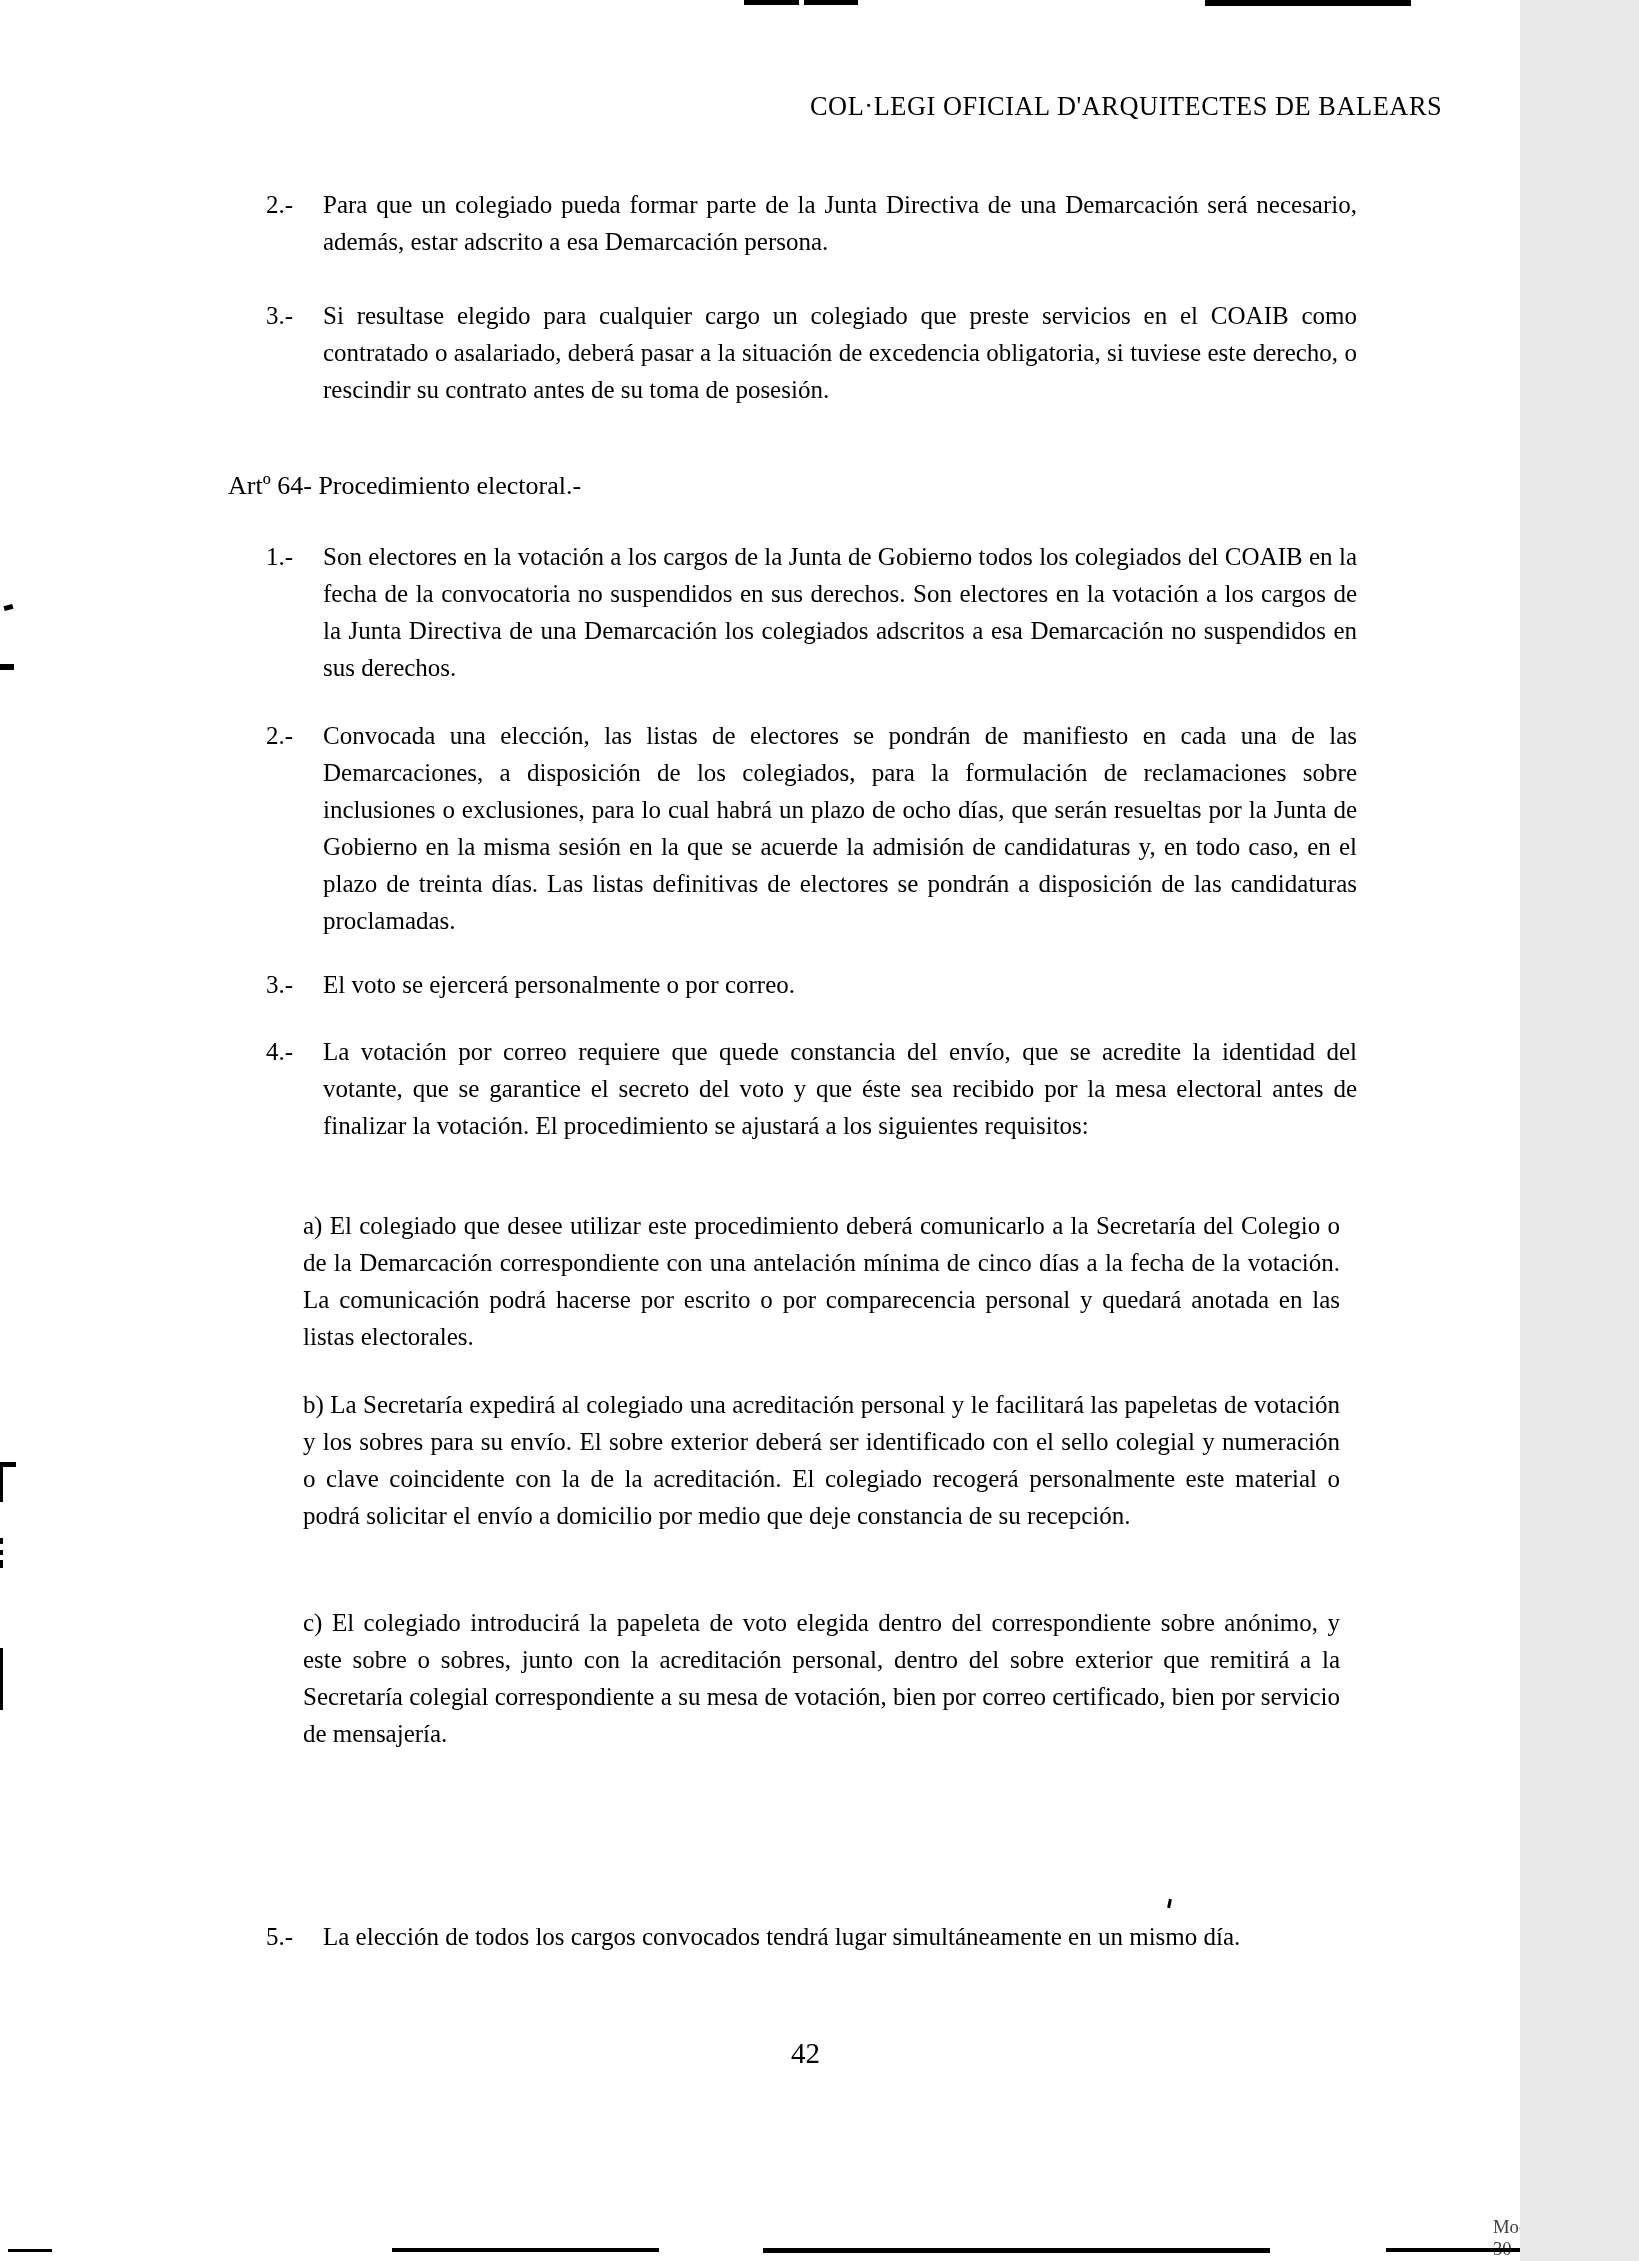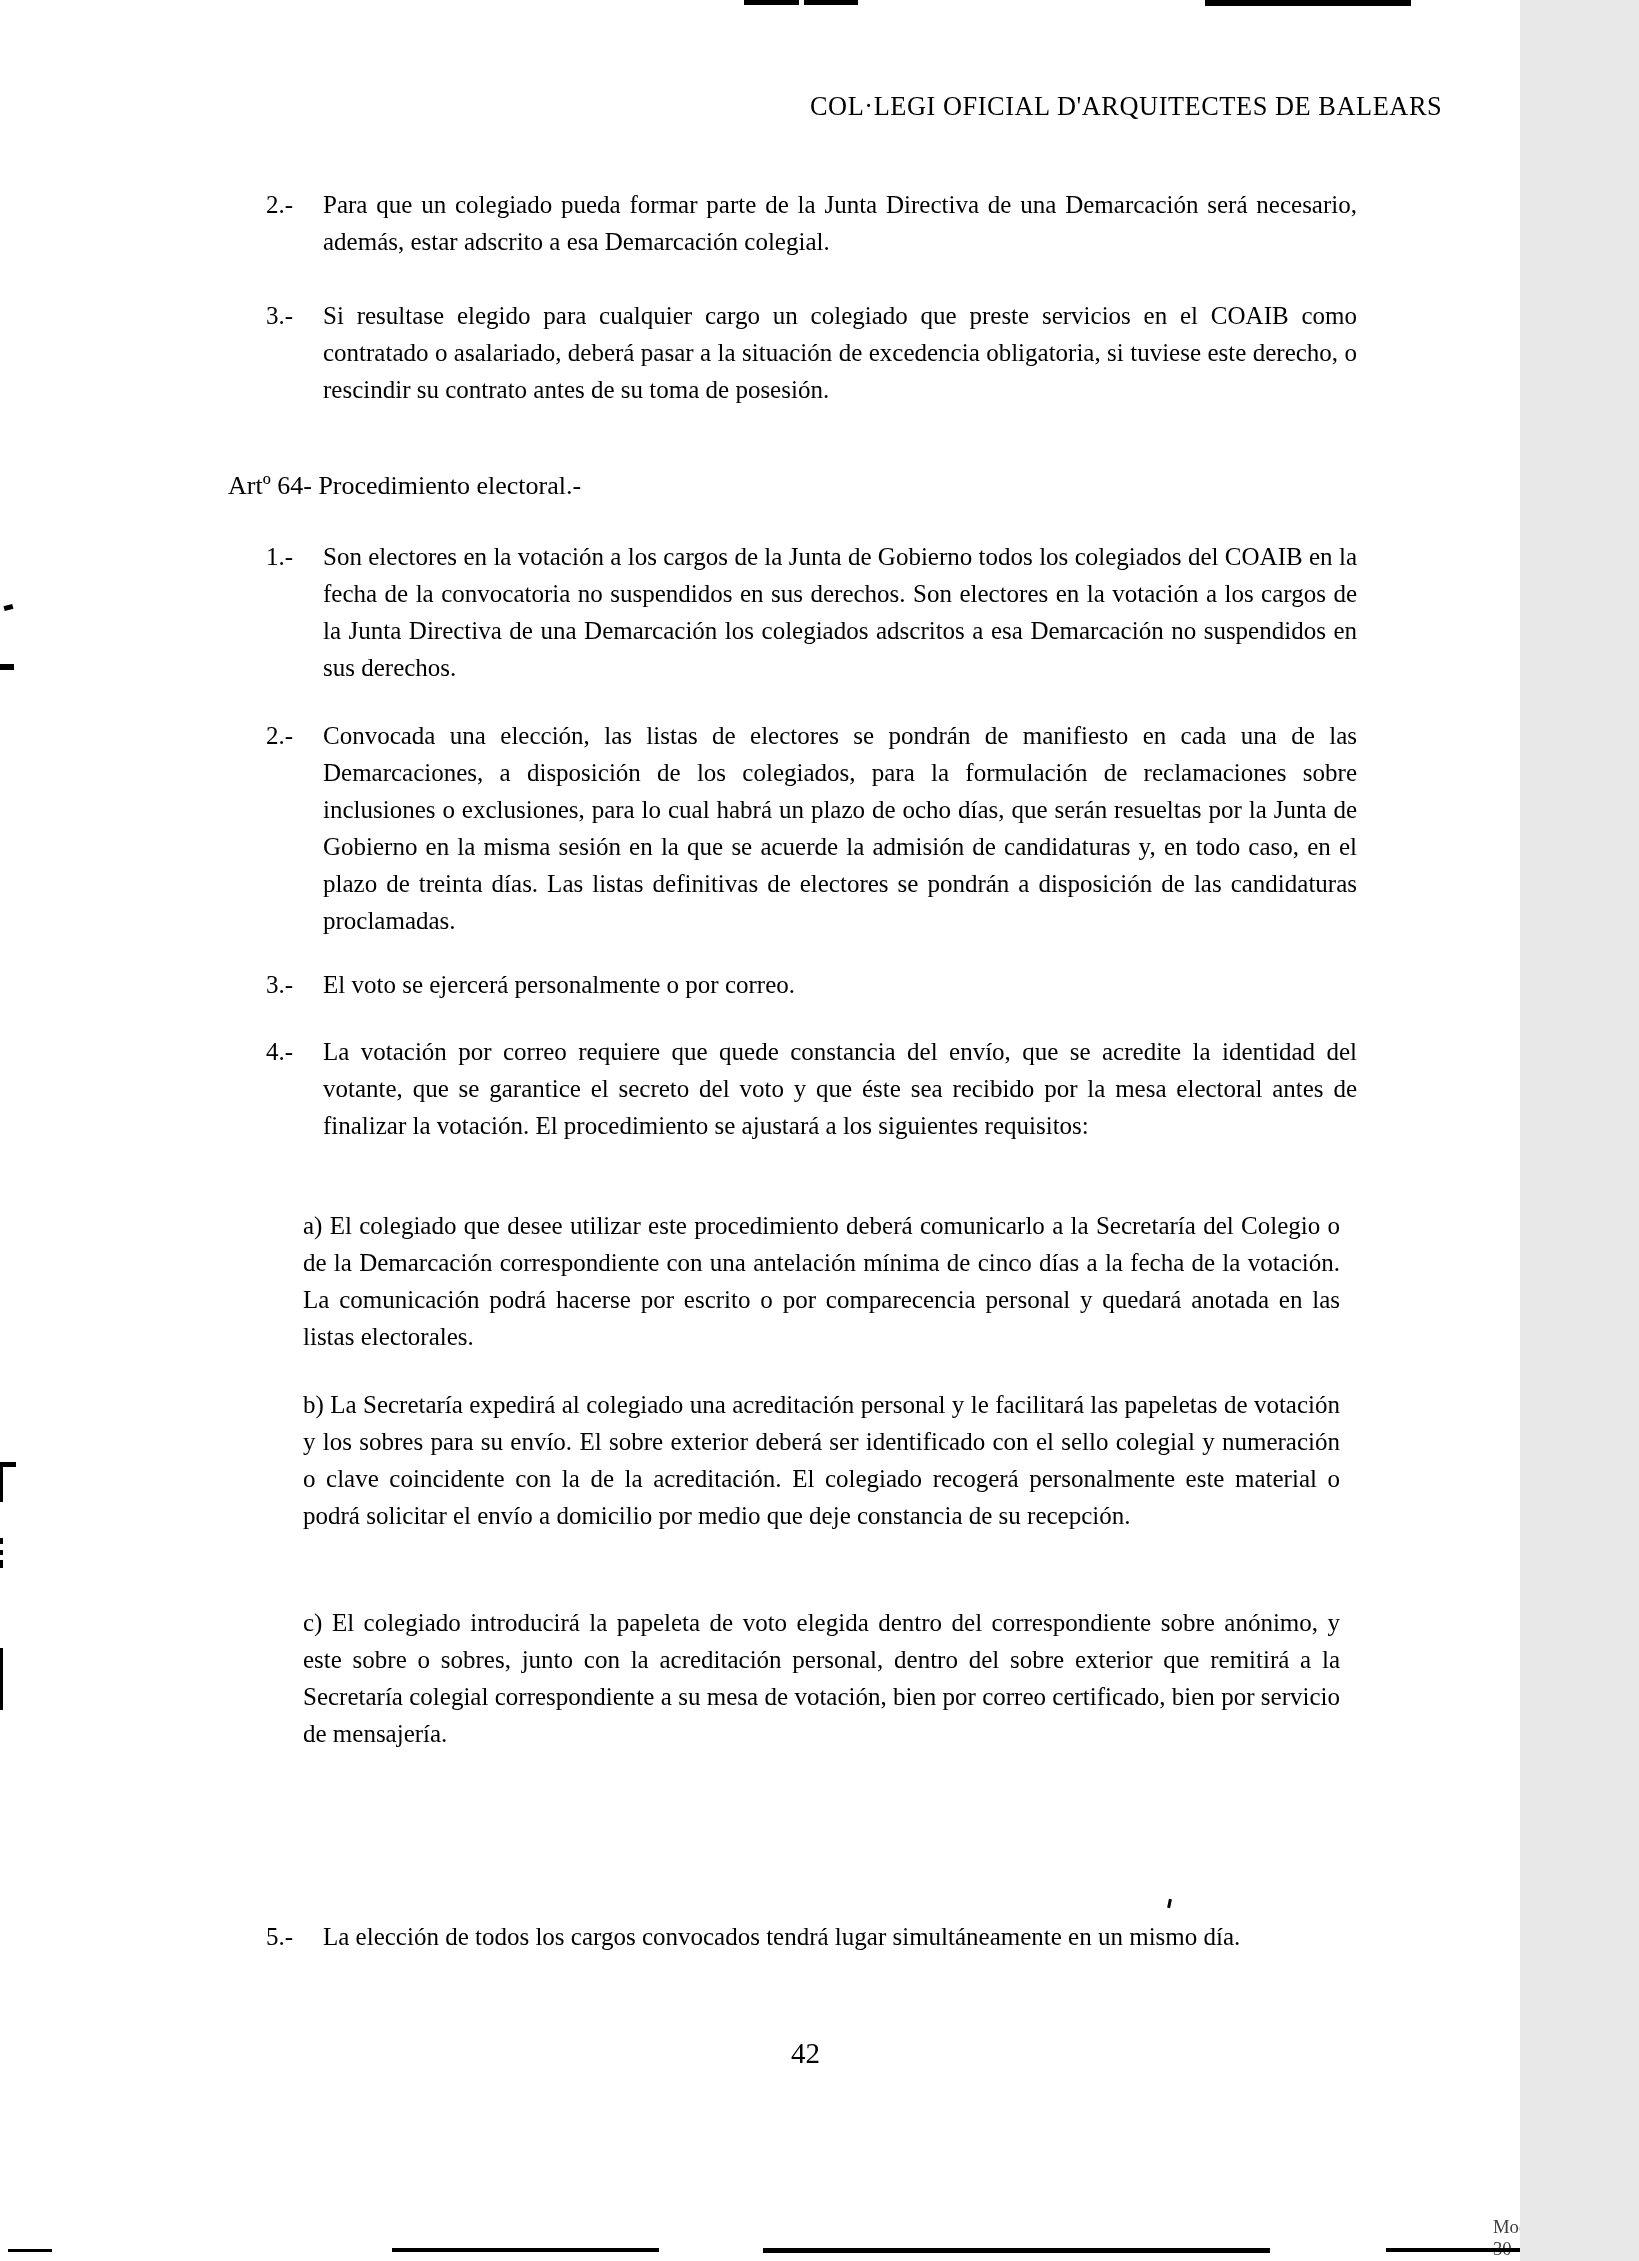--- a/index.html
+++ b/index.html
@@ -79,21 +79,21 @@
 </style>
 </head>
 <body>
 
 <div class="page">
 
   <div class="doc-header">COL·LEGI OFICIAL D'ARQUITECTES DE BALEARS</div>
 
   <div class="item" style="top:186px">
     <span class="num">2.-</span>
-    <span class="txt">Para que un colegiado pueda formar parte de la Junta Directiva de una Demarcación será necesario, además, estar adscrito a esa Demarcación colegial.</span>
+    <span class="txt">Para que un colegiado pueda formar parte de la Junta Directiva de una Demarcación será necesario, además, estar adscrito a esa Demarcación persona.</span>
   </div>
 
   <div class="item" style="top:297px">
     <span class="num">3.-</span>
     <span class="txt">Si resultase elegido para cualquier cargo un colegiado que preste servicios en el COAIB como contratado o asalariado, deberá pasar a la situación de excedencia obligatoria, si tuviese este derecho, o rescindir su contrato antes de su toma de posesión.</span>
   </div>
 
   <div class="art-heading">Artº 64- Procedimiento electoral.-</div>
 
   <div class="item" style="top:538px">

